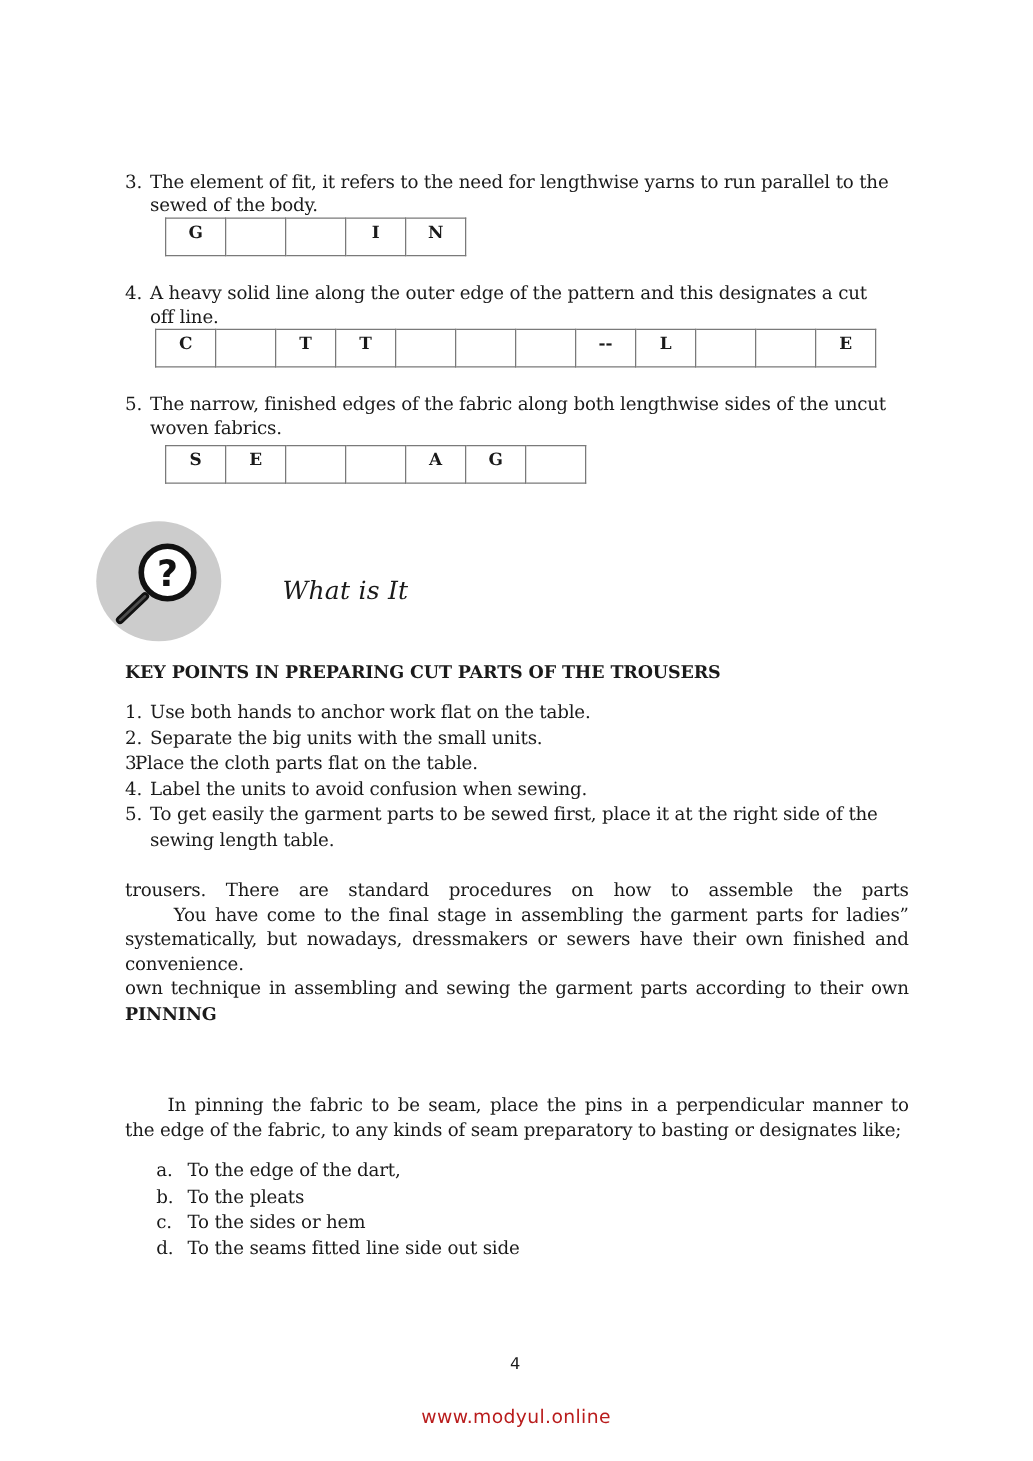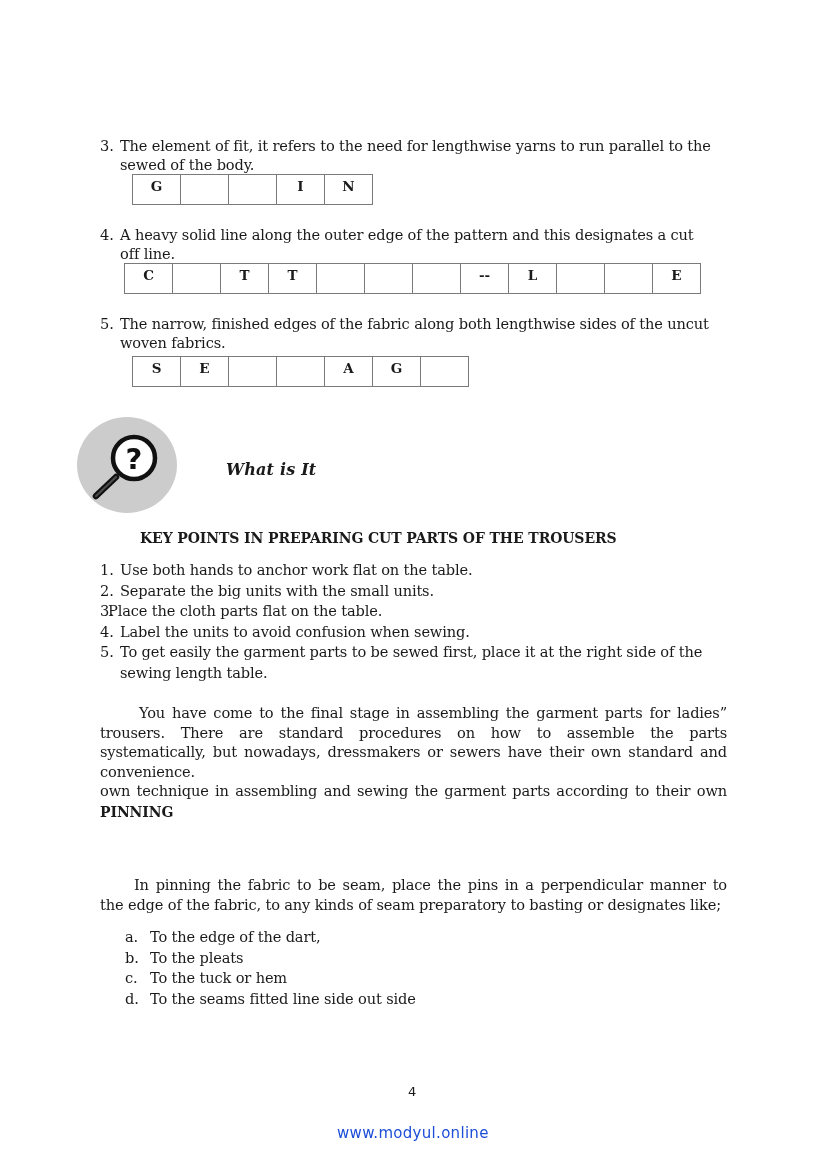--- a/index.html
+++ b/index.html
@@ -14,25 +14,25 @@
     .just { position: absolute; left: 100px; width: 627px; font-size: 14.6px; line-height: 19.5px; text-align: justify; letter-spacing: -0.15px; }
     .just .line { display: block; text-align: justify; text-align-last: justify; height: 19.5px; }
     .just .line.last { text-align-last: left; }
     .heading { position: absolute; left: 100px; font-weight: bold; font-size: 14px; letter-spacing: -0.1px; white-space: nowrap; }
     table.grid { position: absolute; border-collapse: collapse; }
     table.grid td {
       width: 47px; height: 29px; border: 1px solid #7a7a7a; padding: 0;
       text-align: center; vertical-align: top; font-weight: bold; font-size: 13.5px; line-height: 22px;
     }
     .title-wii {
-      position: absolute; left: 226px; top: 460px; font-size: 16px; font-weight: bold; font-style: italic;
+      position: absolute; left: 226px; top: 460px; font-size: 20px; font-weight: normal; font-style: italic;
       font-family: "DejaVu Serif", "Liberation Serif", serif; white-space: nowrap; letter-spacing: 0.2px;
     }
     .pagenum { position: absolute; left: 408px; top: 1084px; font-family: "DejaVu Sans", "Liberation Sans", sans-serif; font-size: 13px; }
-    .watermark { position: absolute; left: 337px; top: 1124px; font-family: "DejaVu Sans", "Liberation Sans", sans-serif; font-size: 15px; color: #1d4ed8; letter-spacing: 0.3px; }
+    .watermark { position: absolute; left: 337px; top: 1124px; font-family: "DejaVu Sans", "Liberation Sans", sans-serif; font-size: 15px; color: #b91c1c; letter-spacing: 0.3px; }
   </style>
 </head>
 <body>
 
 <div class="page">
 
   <div>
     <span class="txt num" style="top:136px;">3.</span>
     <span class="txt" style="left:120px; top:136px;">The element of fit, it refers to the need for lengthwise yarns to run parallel to the</span>
     <span class="txt" style="left:120px; top:155px;">sewed of the body.</span>
@@ -94,21 +94,21 @@
 
   <svg style="position:absolute; left:76px; top:416px;" width="102" height="98" viewBox="0 0 102 98">
     <ellipse cx="51" cy="49" rx="50" ry="48" fill="#cccccc"></ellipse>
     <line x1="40" y1="61" x2="20" y2="80" stroke="#111" stroke-width="6.5" stroke-linecap="round"></line>
     <line x1="40" y1="61" x2="20" y2="80" stroke="#777" stroke-width="2" stroke-linecap="round" opacity="0.6"></line>
     <circle cx="58" cy="42" r="21" fill="#ffffff" stroke="#111" stroke-width="4.5"></circle>
     <text x="58" y="53" text-anchor="middle" font-family="DejaVu Sans, sans-serif" font-weight="bold" font-size="29" fill="#111">?</text>
   </svg>
   <div class="title-wii">What is It</div>
 
-  <div class="heading" style="top:530px;margin-left:40px;">KEY POINTS IN PREPARING CUT PARTS OF THE TROUSERS</div>
+  <div class="heading" style="top:530px;">KEY POINTS IN PREPARING CUT PARTS OF THE TROUSERS</div>
   <div>
     <div>
       <span class="txt num" style="top:560px;">1.</span>
       <span class="txt" style="left:120px; top:560px;">Use both hands to anchor work flat on the table.</span>
     </div>
     <div>
       <span class="txt num" style="top:580.5px;">2.</span>
       <span class="txt" style="left:120px; top:580.5px;">Separate the big units with the small units.</span>
     </div>
     <div>
@@ -120,23 +120,23 @@
       <span class="txt" style="left:120px; top:621.5px;">Label the units to avoid confusion when sewing.</span>
     </div>
     <div>
       <span class="txt num" style="top:642px;">5.</span>
       <span class="txt" style="left:120px; top:642px;">To get easily the garment parts to be sewed first, place it at the right side of the</span>
       <span class="txt" style="left:120px; top:662.5px;">sewing length table.</span>
     </div>
   </div>
 
   <div class="just" style="top:703px;">
+    <span class="line">trousers. There are standard procedures on how to assemble the parts</span>
     <span class="line" style="padding-left:39px;">You have come to the final stage in assembling the garment parts for ladies”</span>
-    <span class="line">trousers. There are standard procedures on how to assemble the parts</span>
-    <span class="line">systematically, but nowadays, dressmakers or sewers have their own standard and</span>
+    <span class="line">systematically, but nowadays, dressmakers or sewers have their own finished and</span>
     <span class="line last">convenience.</span>
     <span class="line">own technique in assembling and sewing the garment parts according to their own</span>
   </div>
 
   <div class="heading" style="top:804px;">PINNING</div>
 
   <div class="just" style="top:875px;">
     <span class="line" style="padding-left:34px;">In pinning the fabric to be seam, place the pins in a perpendicular manner to</span>
     <span class="line last">the edge of the fabric, to any kinds of seam preparatory to basting or designates like;</span>
   </div>
@@ -145,21 +145,21 @@
     <div>
       <span class="txt" style="left:125px; top:927px;">a.</span>
       <span class="txt" style="left:150px; top:927px;">To the edge of the dart,</span>
     </div>
     <div>
       <span class="txt" style="left:125px; top:947.5px;">b.</span>
       <span class="txt" style="left:150px; top:947.5px;">To the pleats</span>
     </div>
     <div>
       <span class="txt" style="left:125px; top:968px;">c.</span>
-      <span class="txt" style="left:150px; top:968px;">To the tuck or hem</span>
+      <span class="txt" style="left:150px; top:968px;">To the sides or hem</span>
     </div>
     <div>
       <span class="txt" style="left:125px; top:988.5px;">d.</span>
       <span class="txt" style="left:150px; top:988.5px;">To the seams fitted line side out side</span>
     </div>
   </div>
 
   <div class="pagenum">4</div>
   <div class="watermark">www.modyul.online</div>
 </div>

